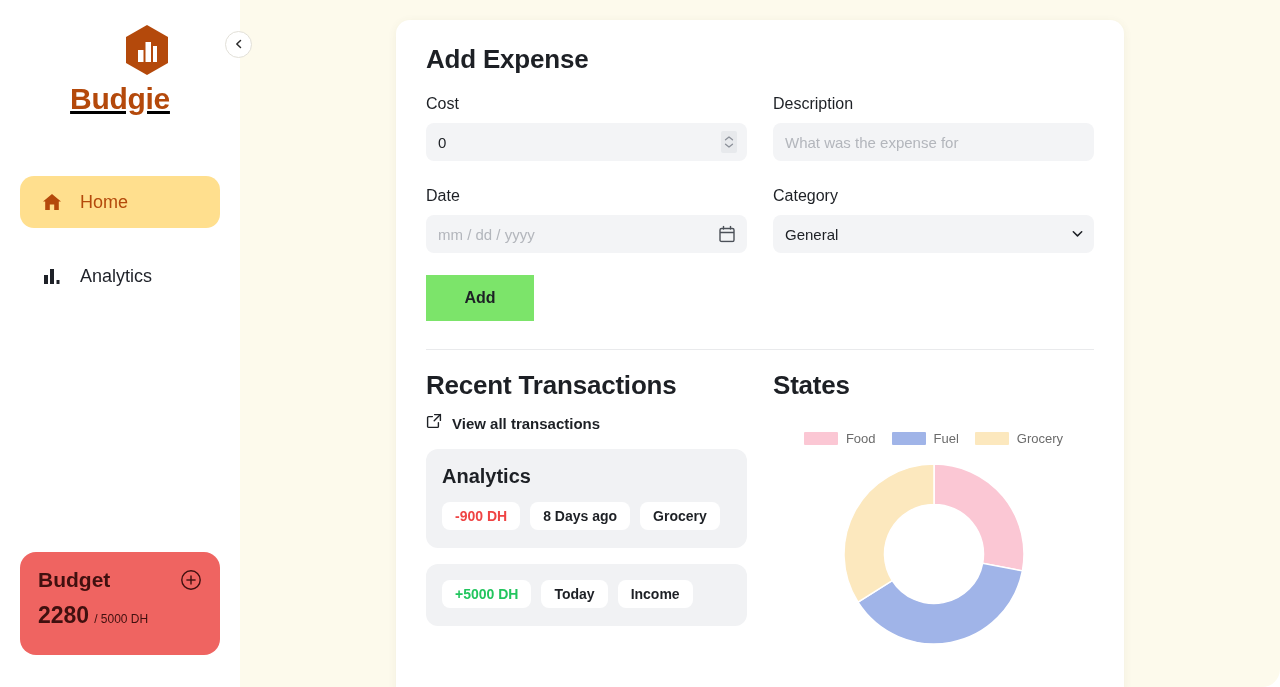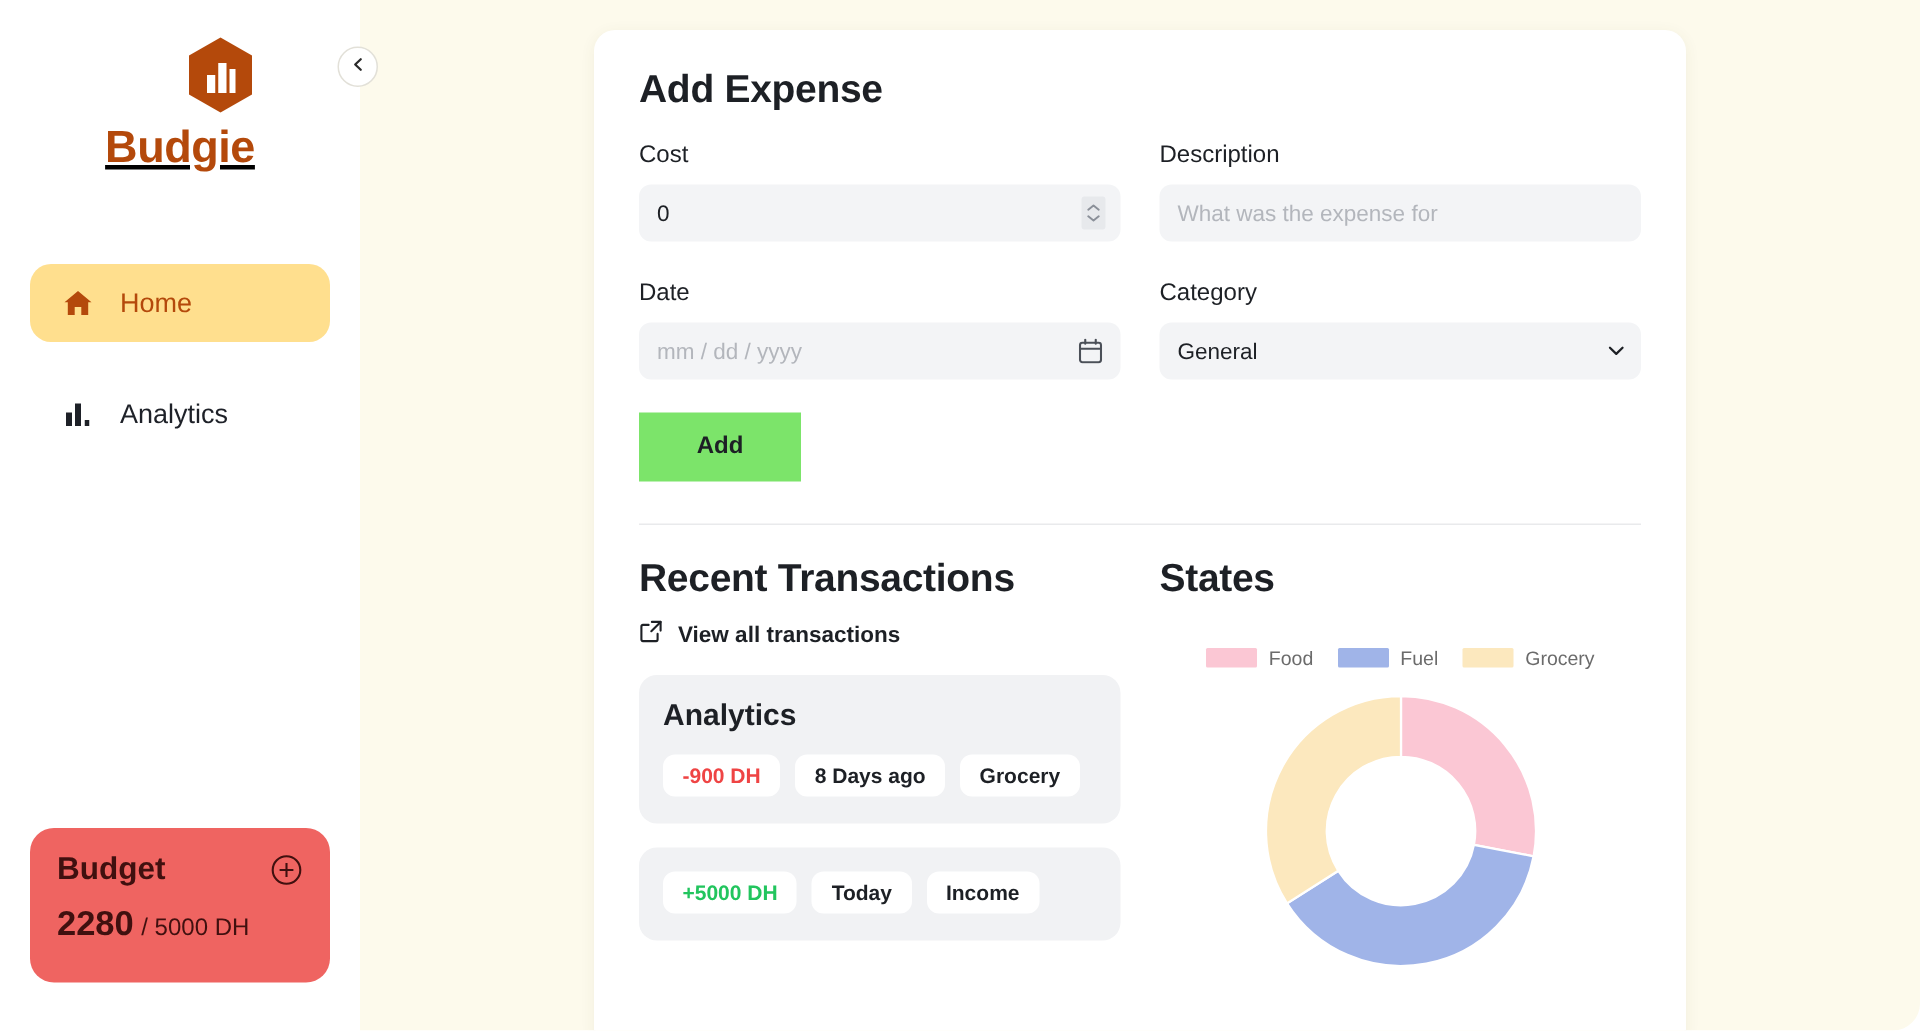--- a/index.html
+++ b/index.html
@@ -132,21 +132,21 @@
     align-items: baseline;
   }
 
   .budget-spent {
     font-size: 23px;
     font-weight: bold;
     color: #40100f;
   }
 
   .budget-total {
-    font-size: 16px;
+    font-size: 12px;
     margin-left: 5px;
     color: #40100f;
   }
 
   .collapse-btn {
     position: absolute;
     top: 31px;
     right: -12px;
     width: 27px;
     height: 27px;

